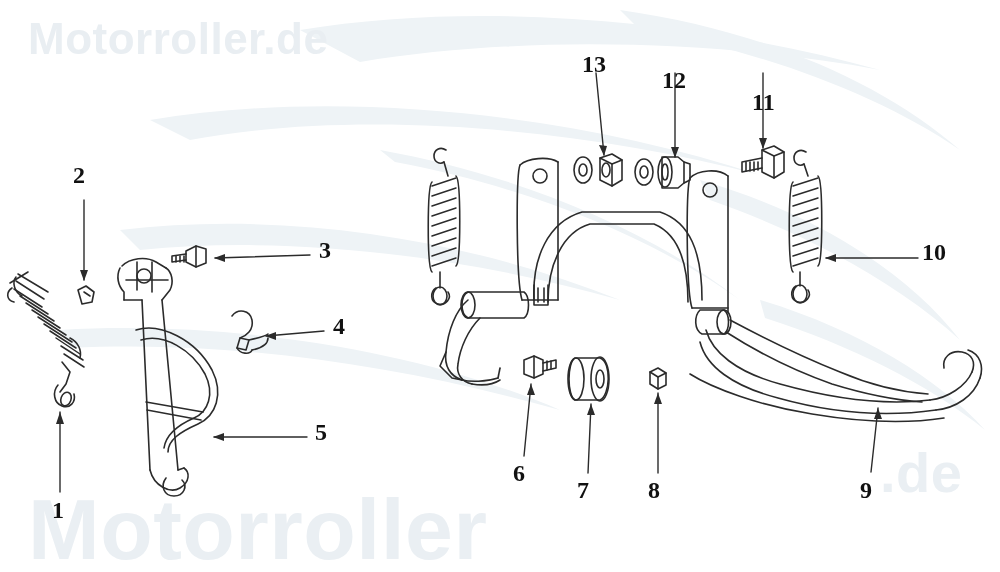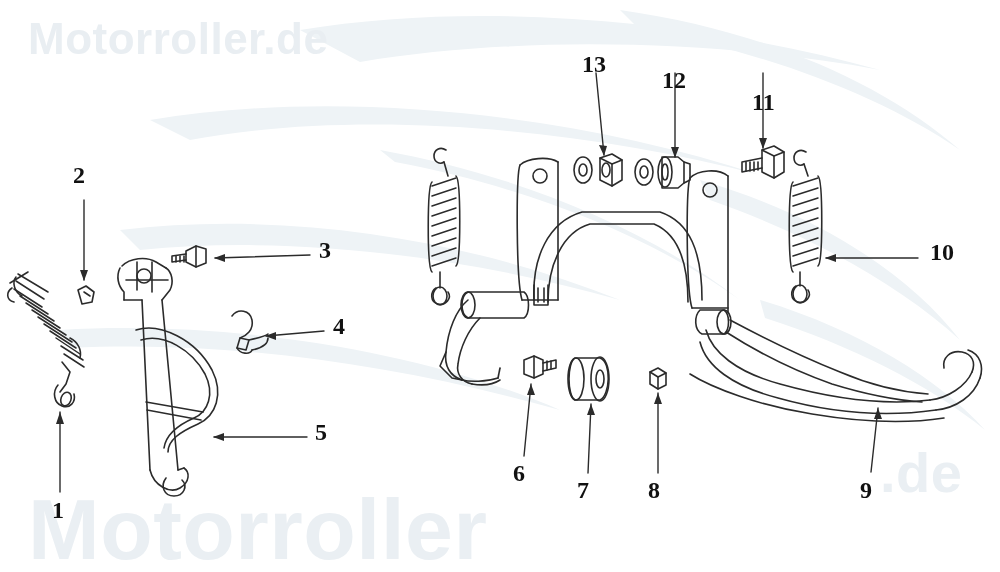--- a/index.html
+++ b/index.html
@@ -329,18 +329,18 @@
 
   <div class="callout" style="left:52px;  top:498px;">1</div>
   <div class="callout" style="left:73px;  top:163px;">2</div>
   <div class="callout" style="left:319px; top:238px;">3</div>
   <div class="callout" style="left:333px; top:314px;">4</div>
   <div class="callout" style="left:315px; top:420px;">5</div>
   <div class="callout" style="left:513px; top:461px;">6</div>
   <div class="callout" style="left:577px; top:478px;">7</div>
   <div class="callout" style="left:648px; top:478px;">8</div>
   <div class="callout" style="left:860px; top:478px;">9</div>
-  <div class="callout" style="left:922px; top:240px;margin-left:8px;">10</div>
+  <div class="callout" style="left:922px; top:240px;">10</div>
   <div class="callout" style="left:752px; top:56px;margin-top:34px;">11</div>
   <div class="callout" style="left:662px; top:68px;">12</div>
   <div class="callout" style="left:582px; top:52px;">13</div>
 
 </div>
 
 </body></html>

